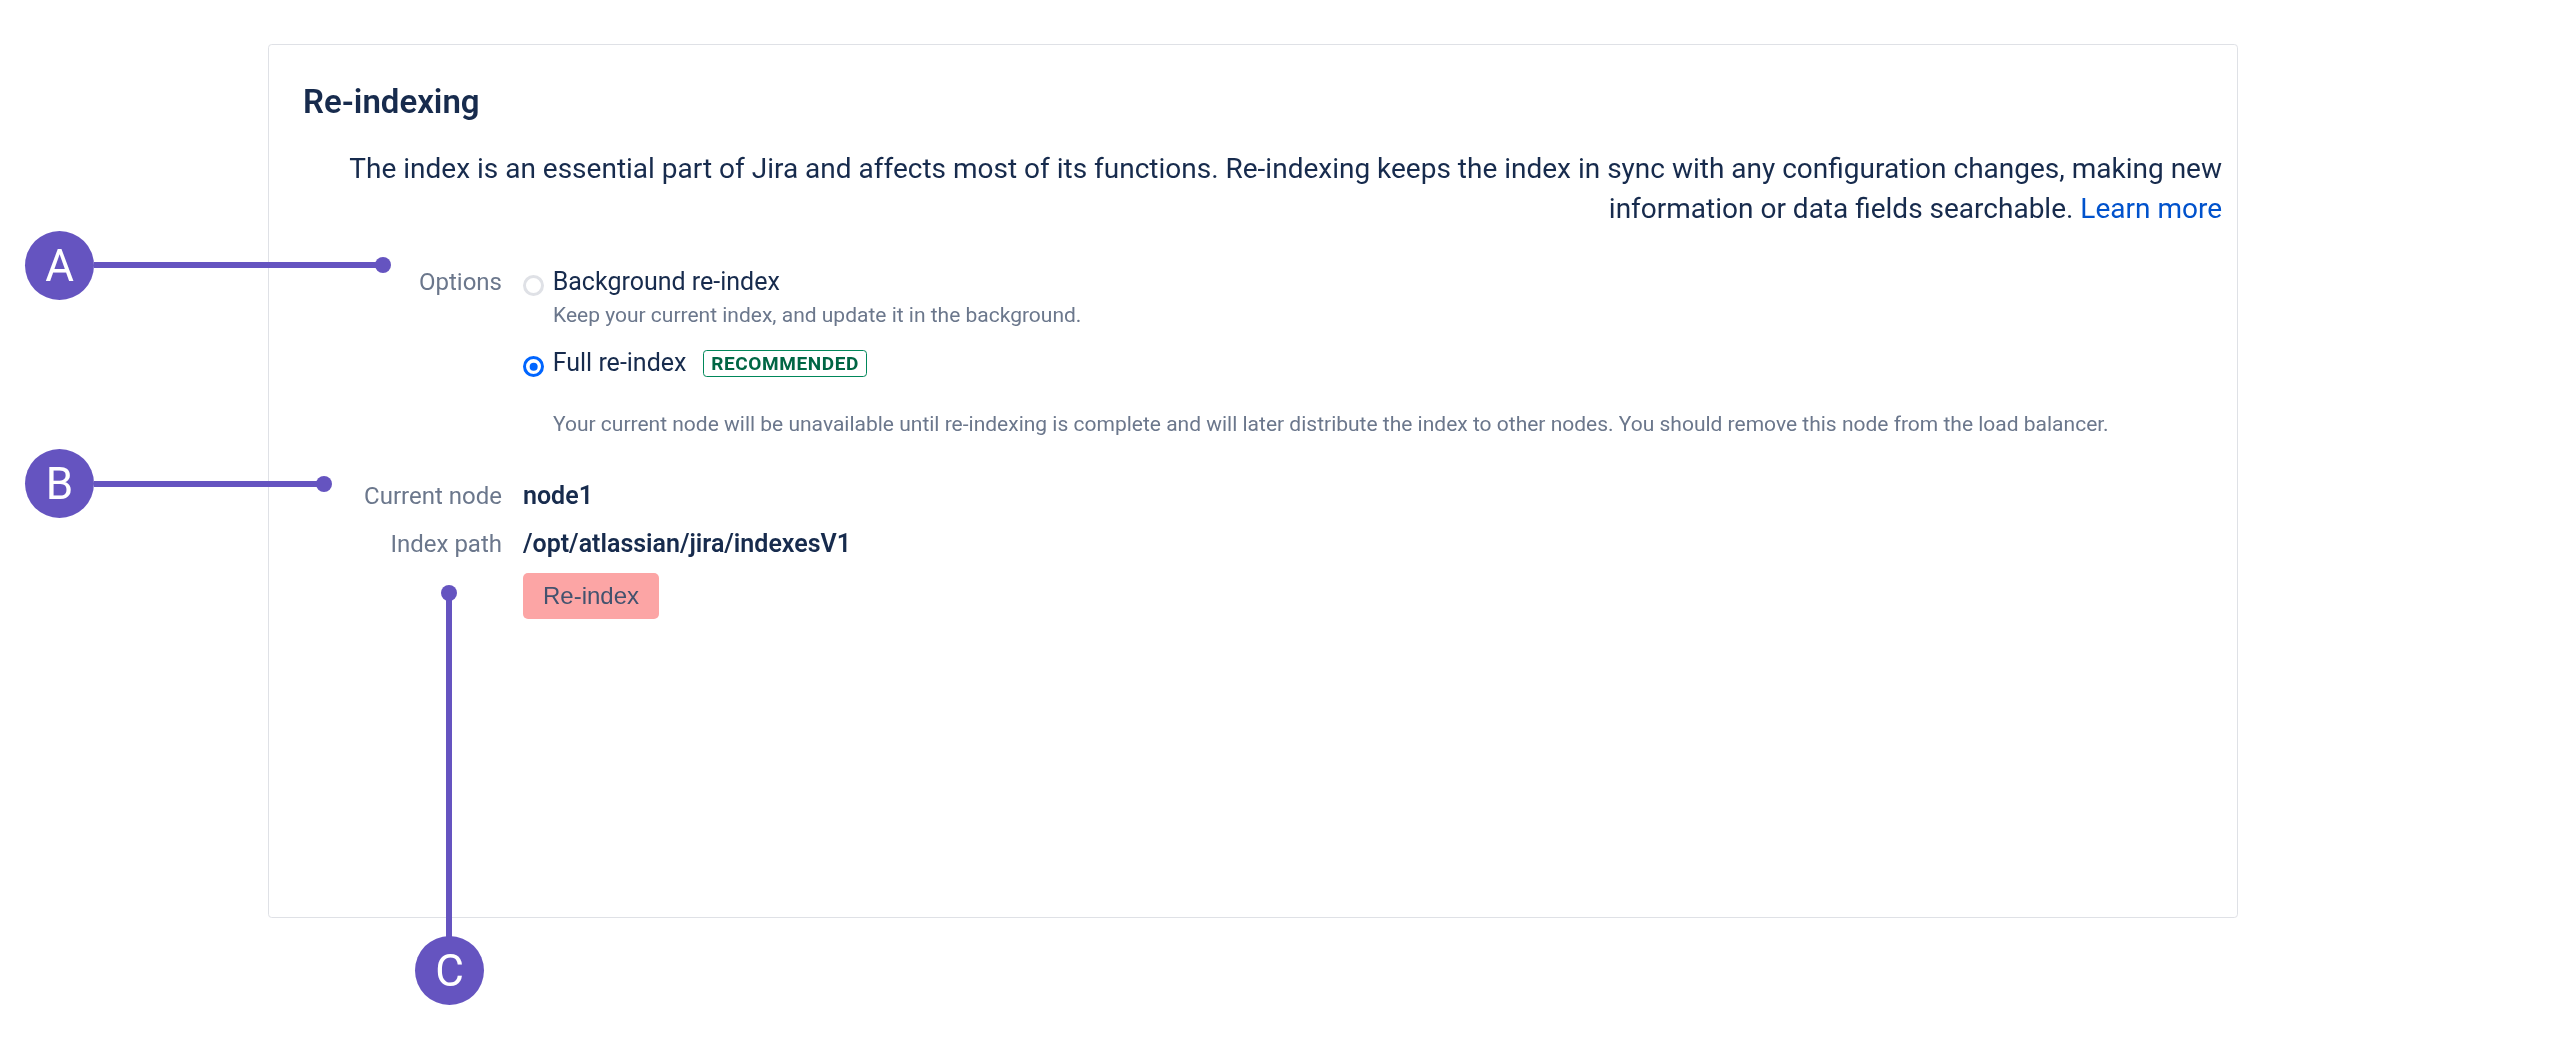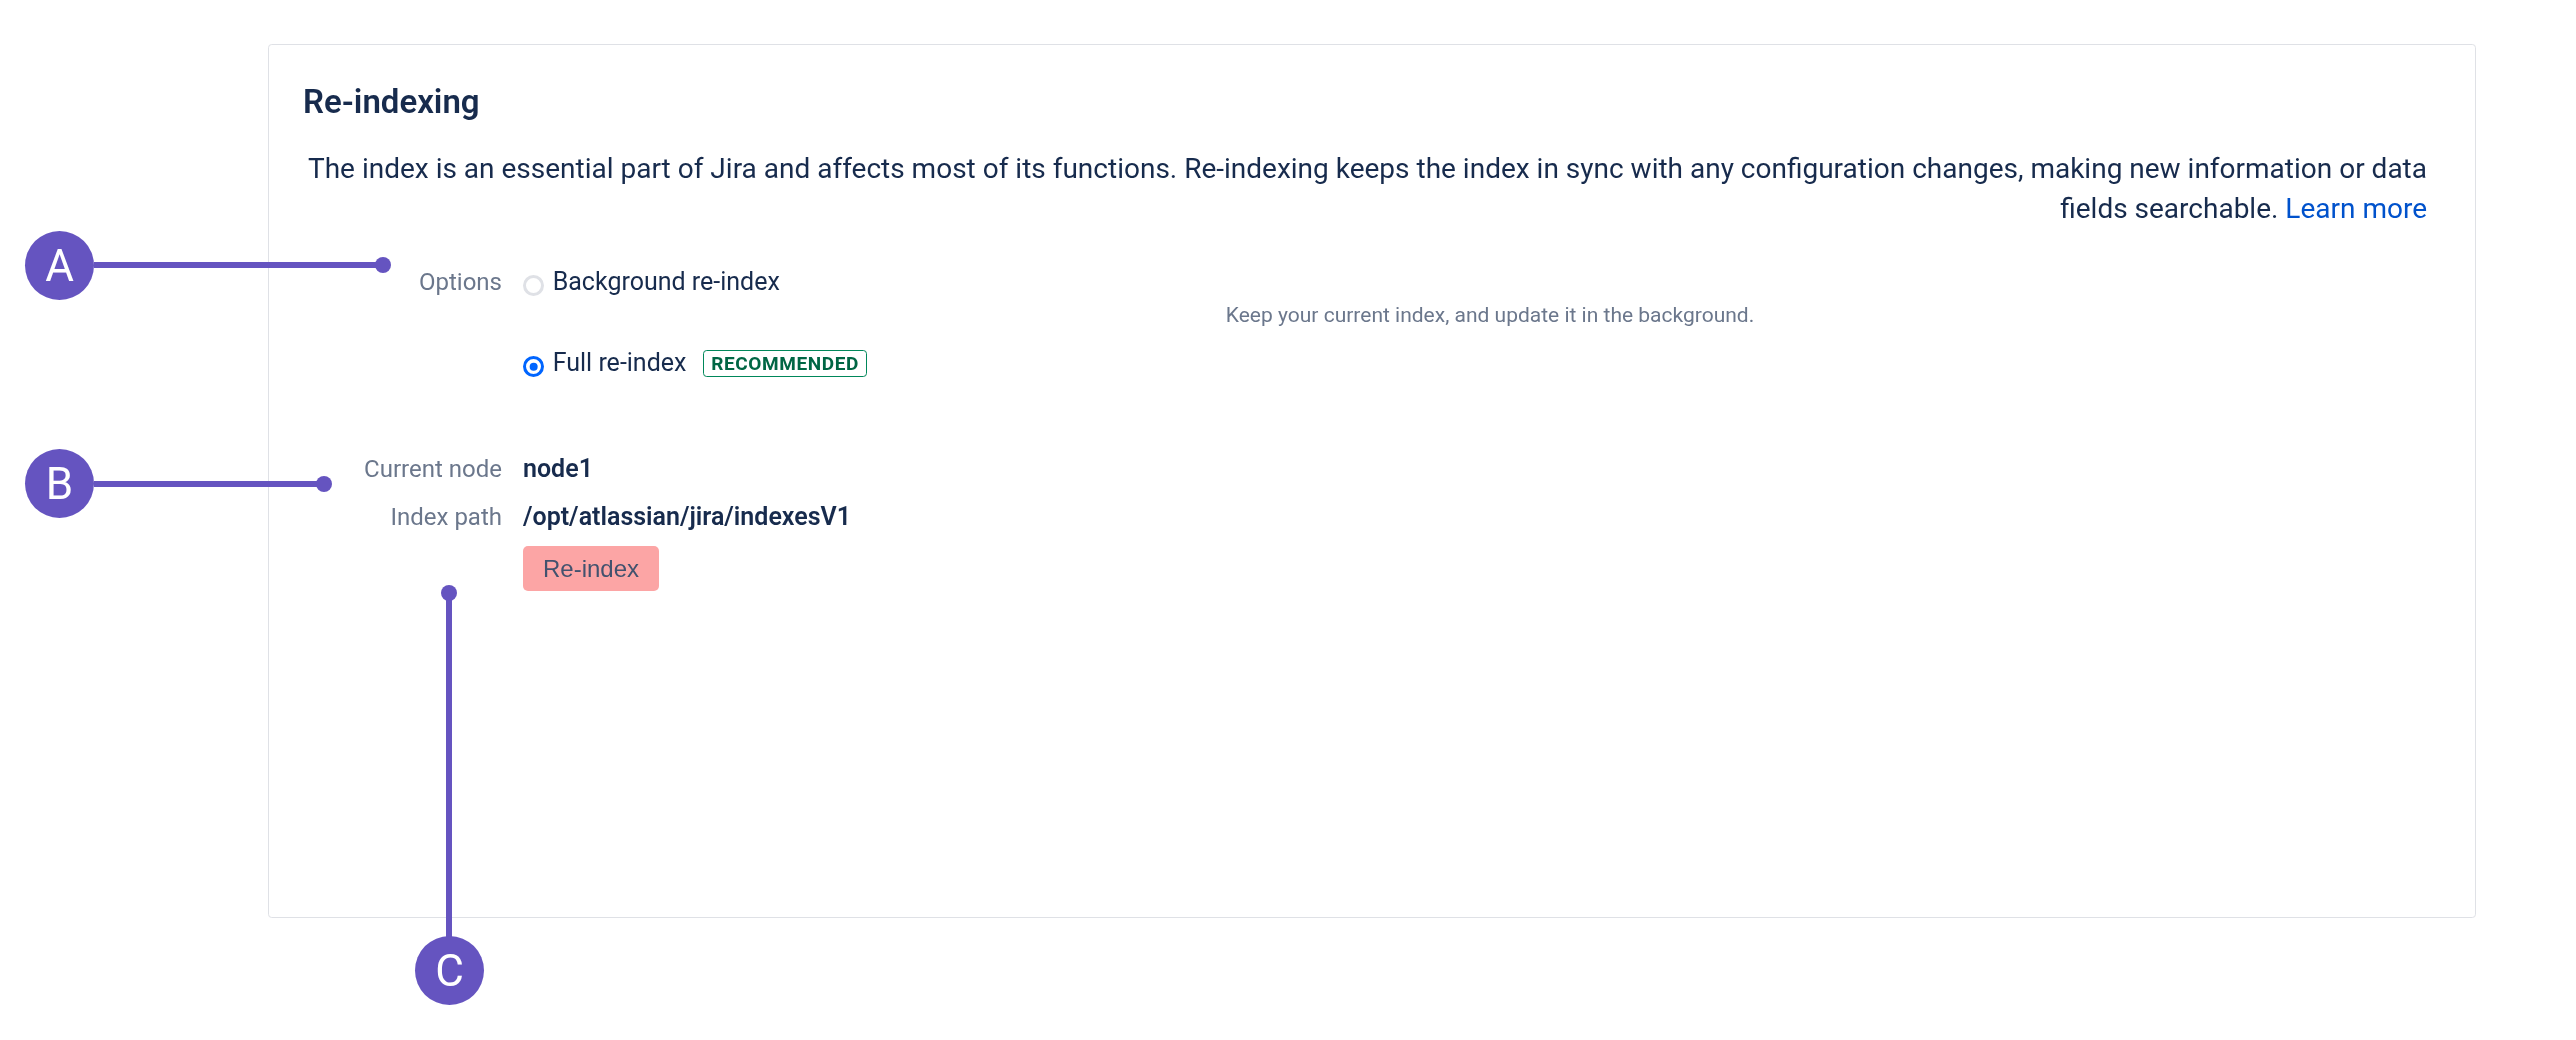--- a/index.html
+++ b/index.html
@@ -8,26 +8,26 @@
     background: #fff;
     width: 2576px;
     height: 1041px;
     position: relative;
     color: #172B4D;
   }
   .panel {
     position: absolute;
     left: 268px;
     top: 44px;
-    width: 2208px;
+    width: 1970px;
     height: 874px;
     border: 1.9px solid #DFE1E6;
     border-radius: 3.7px;
     background: #fff;
-    padding: 37px 48px 34px 34px;
+    padding: 37px 15px 34px 34px;
   }
   .page-title {
     font-size: 33px;
     font-weight: 600;
     color: #172B4D;
     margin-bottom: 27.5px;
   }
   .intro {
     font-size: 28px;
     line-height: 1.45;
@@ -102,21 +102,20 @@
     letter-spacing: 0.6px;
     padding: 1.2px 7.5px;
     border-radius: 3.7px;
     margin-left: 7.5px;
   }
   .option-desc {
     font-size: 21px;
     color: #6B778C;
     line-height: 1.3;
     margin-left: 30px;
-    text-align: center;
   }
   .value-strong {
     font-size: 25px;
     font-weight: 600;
     color: #172B4D;
   }
   .btn {
     display: inline-block;
     background: #fca5a5;
     color: #42526E;
@@ -183,20 +182,21 @@
       </div>
 
       <div class="option-block">
         <div class="option-head">
           <span class="radio checked"></span>
           <span class="option-label">Full re-index</span>
           <span class="badge">RECOMMENDED</span>
         </div>
         <div class="option-desc">
           <br>
+          <span>Your current node will be unavailable until re-indexing is complete and will later distribute the index to other nodes. You should remove this node from the load balancer.</span>
         </div>
       </div>
 
     </div>
   </div>
 
   <div class="form-row" style="margin-top:24px; margin-bottom:19px;">
     <div class="form-label">Current node</div>
     <div class="form-value">
       <span class="value-strong">node1</span>

